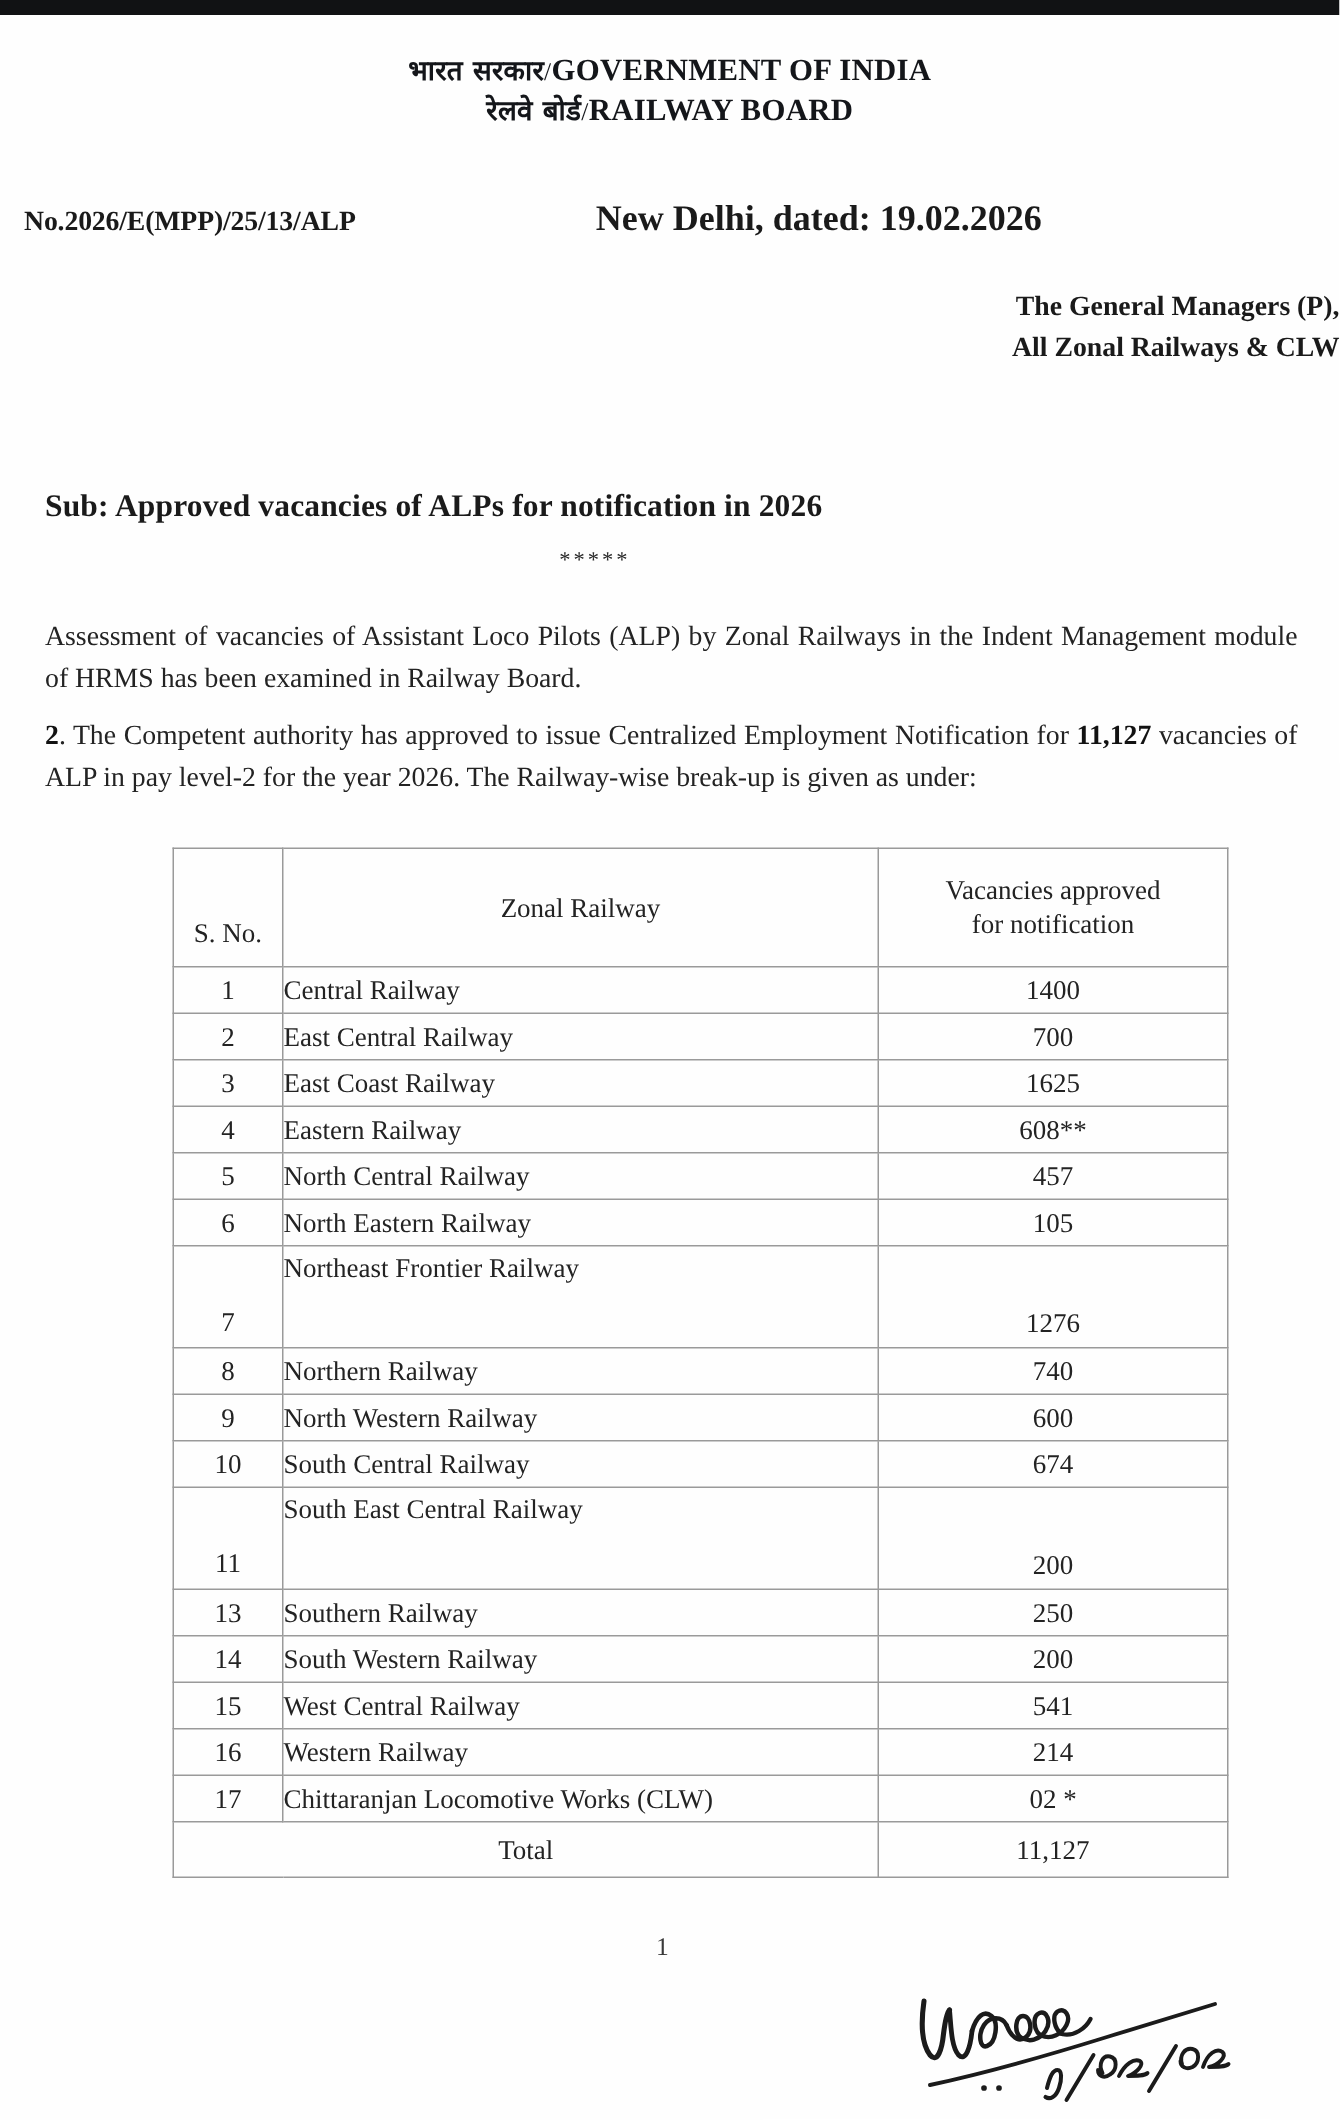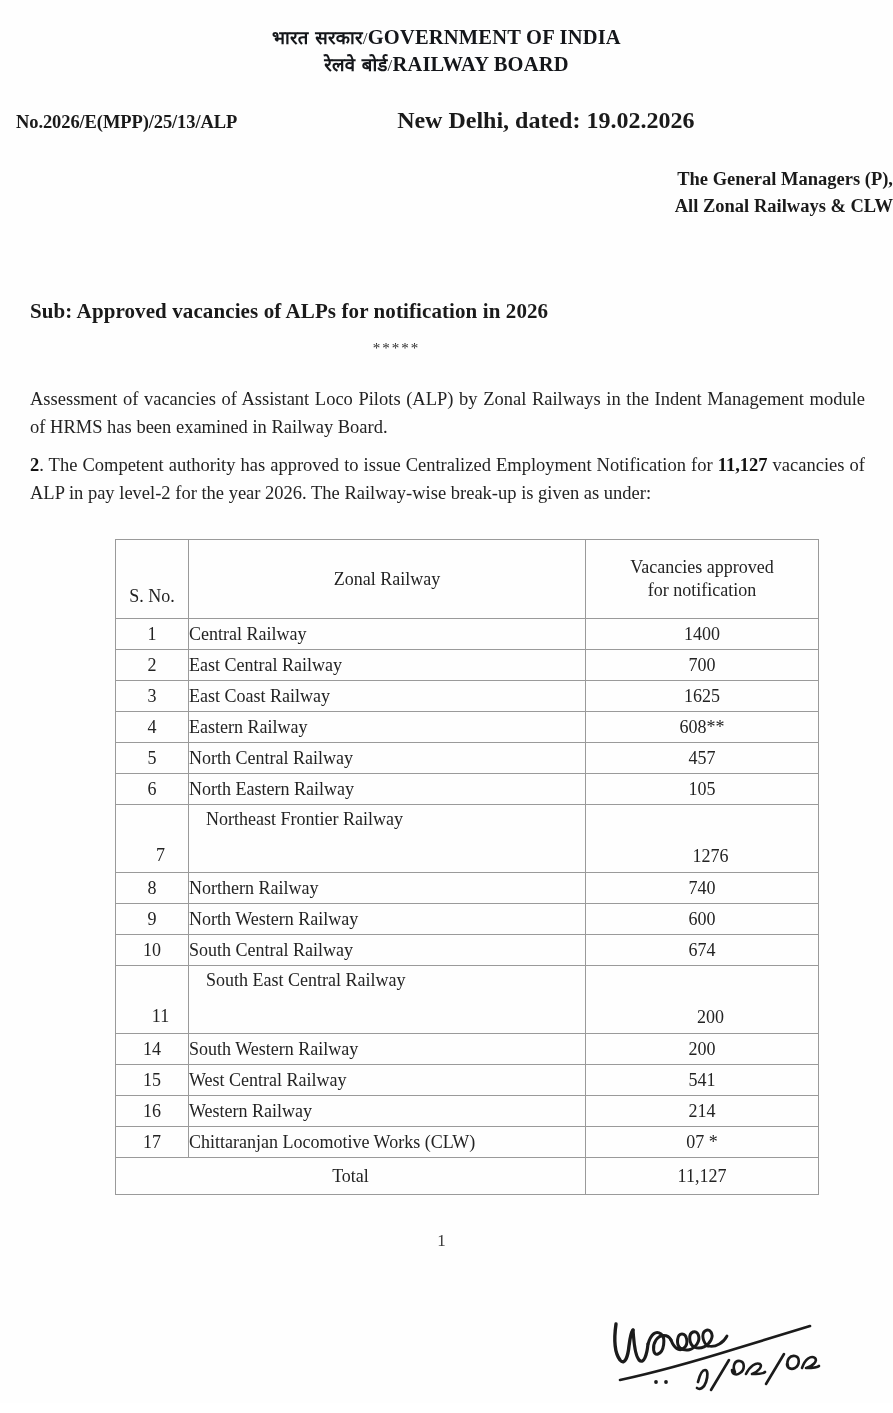--- a/index.html
+++ b/index.html
@@ -19,21 +19,21 @@
   .scan-top-bar {
     position: absolute;
     top: 0; left: 0;
     width: 893px;
     height: 10px;
     background: #111214;
   }
 
   .page {
     position: absolute;
-    top: 0; left: 0;
+    top: 10px; left: 0;
     width: 893px;
     height: 1403px;
     background: #fefefe;
   }
 
   
   .letterhead {
     text-align: center;
     padding-top: 24px;
     line-height: 1.30;
@@ -46,21 +46,21 @@
   }
   .lh-dev {
     font-family: "DejaVu Sans", sans-serif;
     font-weight: bold;
     font-size: 18.5px;
   }
   .lh-sep { font-weight: normal; font-size: 17px; }
 
   
   .ref-row {
-    margin-top: 30px;
+    margin-top: 46px;
     padding: 0 6px 0 16px;
     display: flex;
     align-items: baseline;
   }
   .ref-no {
     font-size: 18.5px;
     font-weight: bold;
     letter-spacing: -0.1px;
   }
   .ref-place {
@@ -150,21 +150,21 @@
     padding-left: 14px;
     vertical-align: middle;
   }
   .cell-vac {
     text-align: center;
     vertical-align: middle;
   }
   tr.r-std td { height: 30px; }
 
   
-  tr.r-tall td { height: 61px; padding-left: 17px; }
+  tr.r-tall td { height: 61px; }
   tr.r-tall .cell-sno   { vertical-align: bottom; padding-bottom: 6px; }
   tr.r-tall .cell-name  { vertical-align: top;    padding-top: 4px; }
   tr.r-tall .cell-vac   { vertical-align: bottom; padding-bottom: 5px; }
 
   .vac-strong { font-weight: bold; color: #111; }
 
   tr.r-total td { height: 36px; }
   .cell-total-label {
     text-align: center;
     font-weight: bold;
@@ -299,38 +299,43 @@
             <td class="cell-sno">10</td>
             <td class="cell-name">South Central Railway</td>
             <td class="cell-vac">674</td>
           </tr>
           <tr class="r-tall">
             <td class="cell-sno">11</td>
             <td class="cell-name">South East Central Railway</td>
             <td class="cell-vac">200</td>
           </tr>
           <tr class="r-std">
+            <td class="cell-sno">13</td>
+            <td class="cell-name">Southern Railway</td>
+            <td class="cell-vac">250</td>
+          </tr>
+          <tr class="r-std">
             <td class="cell-sno">14</td>
             <td class="cell-name">South Western Railway</td>
             <td class="cell-vac">200</td>
           </tr>
           <tr class="r-std">
             <td class="cell-sno">15</td>
             <td class="cell-name">West Central Railway</td>
             <td class="cell-vac">541</td>
           </tr>
           <tr class="r-std">
             <td class="cell-sno">16</td>
             <td class="cell-name">Western Railway</td>
             <td class="cell-vac">214</td>
           </tr>
           <tr class="r-std">
             <td class="cell-sno">17</td>
             <td class="cell-name">Chittaranjan Locomotive Works (CLW)</td>
-            <td class="cell-vac vac-strong">07 *</td>
+            <td class="cell-vac vac-strong">02 *</td>
           </tr>
         </tbody>
       <tfoot>
         <tr class="r-total">
           <td class="cell-total-label" colspan="2">Total</td>
           <td class="cell-total-value">11,127</td>
         </tr>
       </tfoot>
     </table>
   </div>

